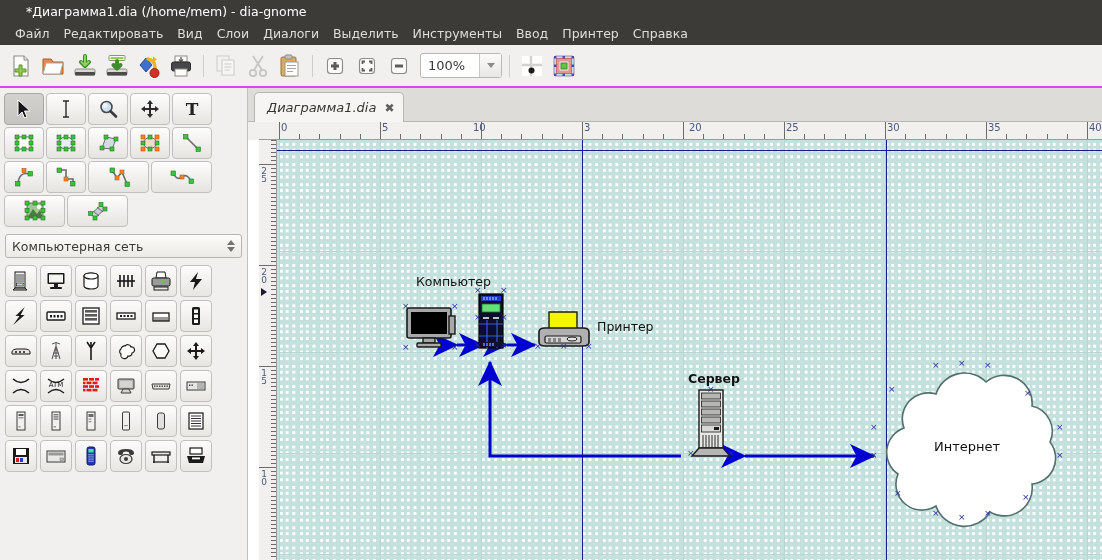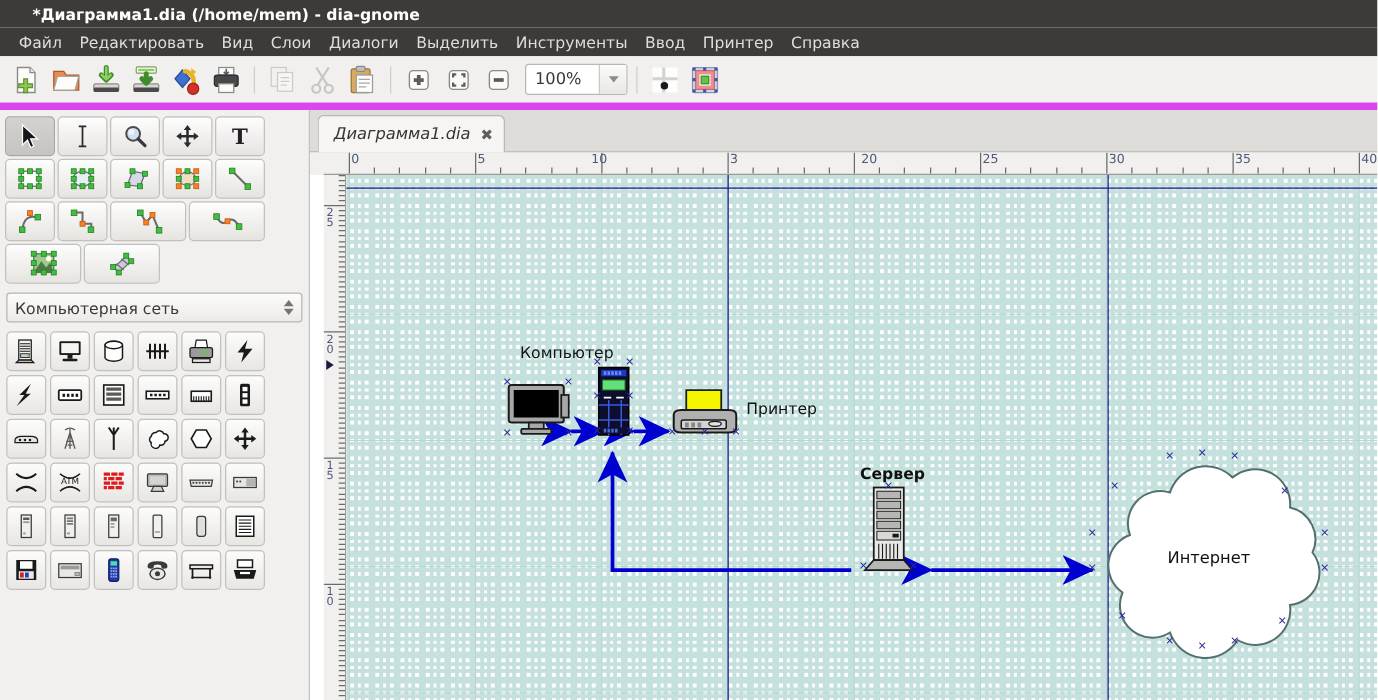--- a/index.html
+++ b/index.html
@@ -8,35 +8,35 @@
     font-family: "DejaVu Sans", "Liberation Sans", sans-serif;
     overflow: hidden;
     background: #fff;
   }
   #app { position: relative; width: 1102px; height: 560px; }
 
   
   .titlebar {
     height: 22px; background: #3c3b37; color: #ffffff;
     display: flex; align-items: center; padding-left: 26px;
-    font-size: 12.5px; font-weight: bold;
+    font-size: 12.5px; font-weight: normal;
   }
 
   
   .menubar {
     height: 23px; background: #3c3b37; color: #dfdedb;
     display: flex; align-items: center; padding-left: 8px;
     font-size: 12.5px;
   }
   .menubar .mi { padding: 2px 7px; cursor: default; white-space: nowrap; }
 
   
   .toolbar {
     height: 43px; background: #f1f0ee;
-    border-bottom: 6px solid #d946ef;
+    border-bottom: 2px solid #d946ef;
     display: flex; align-items: center; padding-left: 6px; gap: 2px;
   }
   .tbtn {
     width: 30px; height: 30px; display: flex; align-items: center; justify-content: center;
     border-radius: 3px; position: relative;
   }
   .tsep { width: 1px; height: 22px; background: #cfcdc9; margin: 0 5px; }
   .zoombox {
     display: flex; align-items: center; height: 25px;
     border: 1px solid #b9b7b3; border-radius: 3px;

